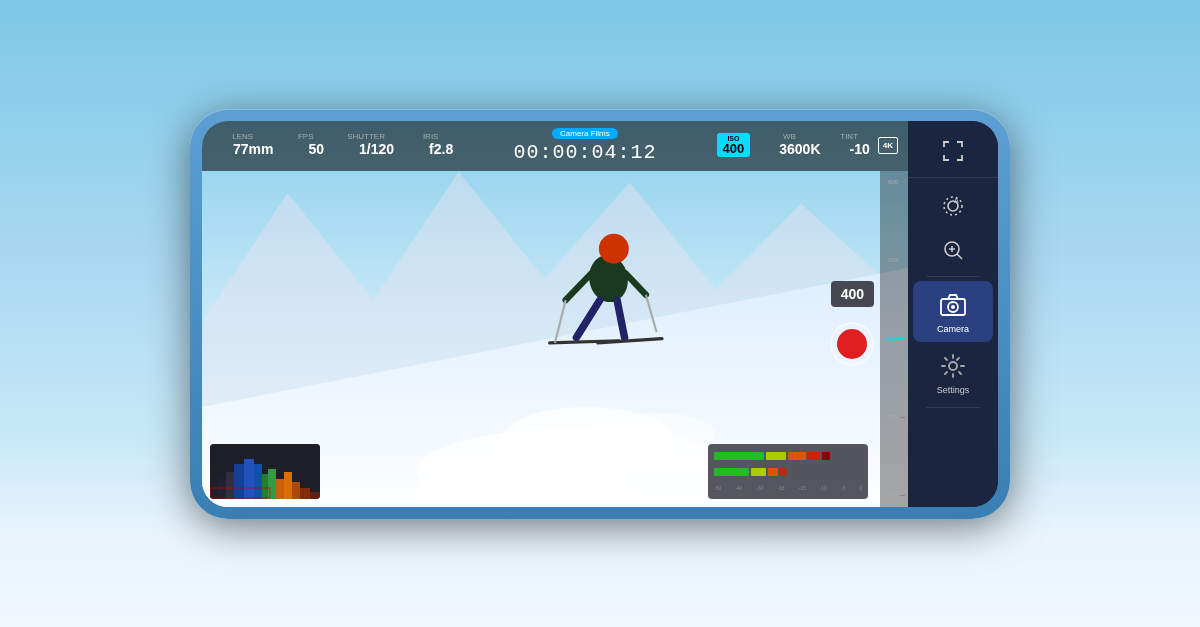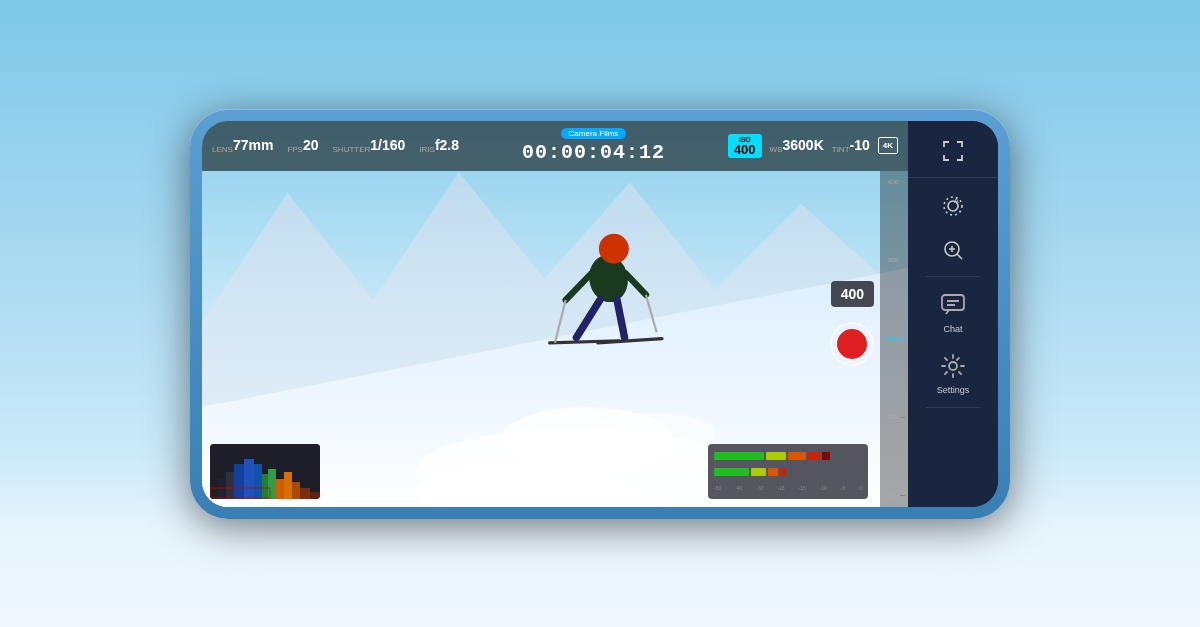--- a/index.html
+++ b/index.html
@@ -73,54 +73,55 @@
       background: rgba(0,0,0,0.55);
       display: flex;
       align-items: center;
       padding: 0 10px;
       gap: 14px;
       z-index: 20;
     }
 
     .hud-item {
       display: flex;
-      flex-direction: row;
-      align-items: flex-end;
+      flex-direction: column;
+      align-items: center;
     }
     .hud-label {
       font-size: 8px;
       color: #aaa;
       text-transform: uppercase;
       line-height: 1;
     }
     .hud-value {
       font-size: 14px;
       color: #fff;
       font-weight: bold;
       line-height: 1.2;
+      margin-left: 21px;
     }
 
     .hud-center {
       flex: 1;
       display: flex;
       flex-direction: column;
       align-items: center;
     }
     .short-films-badge {
       background: #00aaff;
       color: #fff;
       font-size: 8px;
       padding: 1px 8px;
       border-radius: 10px;
       margin-bottom: 2px;
     }
     .timecode {
       font-size: 20px;
       color: #fff;
-      font-weight: bold;
+      font-weight: normal;
       font-family: 'Courier New', monospace;
       letter-spacing: 1px;
       text-align: center;
     }
 
     .hud-right {
       display: flex;
       align-items: center;
       gap: 8px;
     }
@@ -322,25 +323,25 @@
           <ellipse cx="420" cy="305" rx="60" ry="20" fill="white" opacity="0.5"></ellipse>
         </svg>
 
         <div class="hud-top">
           <div class="hud-item">
             <span class="hud-label">LENS</span>
             <span class="hud-value">77mm</span>
           </div>
           <div class="hud-item">
             <span class="hud-label">FPS</span>
-            <span class="hud-value">20</span>
+            <span class="hud-value">50</span>
           </div>
           <div class="hud-item">
             <span class="hud-label">SHUTTER</span>
-            <span class="hud-value">1/160</span>
+            <span class="hud-value">1/120</span>
           </div>
           <div class="hud-item">
             <span class="hud-label">IRIS</span>
             <span class="hud-value">f2.8</span>
           </div>
 
           <div class="hud-center">
             <div class="short-films-badge">Camera Films</div>
             <div class="timecode">00:00:04:12</div>
           </div>
@@ -471,33 +472,33 @@
             <svg width="24" height="24" viewBox="0 0 24 24" fill="none" stroke="#ccc" stroke-width="1.6">
               <circle cx="11" cy="11" r="7"></circle>
               <path d="M8 11h6M11 8v6"></path>
               <line x1="16" y1="16" x2="21" y2="21"></line>
             </svg>
           </div>
         </div>
 
         <div class="sidebar-divider"></div>
 
-
-
-        <div class="sidebar-icon-btn">
+        <div class="sidebar-icon-btn active">
           <div class="icon-circle">
-            <svg width="26" height="24" viewBox="0 0 26 24" fill="none" stroke="#aaa" stroke-width="1.8">
-              <rect x="2" y="2" width="22" height="15" rx="3"></rect>
-              <path d="M6 21l3-4h8" stroke="#aaa"></path>
-              <line x1="7" y1="8" x2="19" y2="8"></line>
-              <line x1="7" y1="12" x2="15" y2="12"></line>
+            <svg width="26" height="22" viewBox="0 0 26 22" fill="none" stroke="#fff" stroke-width="1.8">
+              <rect x="1" y="5" width="24" height="16" rx="2"></rect>
+              <circle cx="13" cy="13" r="5"></circle>
+              <path d="M8 5l2-4h6l2 4"></path>
+              <circle cx="13" cy="13" r="2" fill="#fff" stroke="none"></circle>
             </svg>
           </div>
-          <span class="icon-label">Chat</span>
-        </div>
+          <span class="icon-label">Camera</span>
+        </div>
+
+
 
         <div class="sidebar-icon-btn">
           <div class="icon-circle">
             <svg width="26" height="26" viewBox="0 0 26 26" fill="none" stroke="#aaa" stroke-width="1.8">
               <circle cx="13" cy="13" r="4"></circle>
               <path d="M13 2v3M13 21v3M2 13h3M21 13h3M4.9 4.9l2.1 2.1M19 19l2.1 2.1M19 4.9l-2.1 2.1M7 19l-2.1 2.1" stroke-linecap="round"></path>
             </svg>
           </div>
           <span class="icon-label">Settings</span>
         </div>

